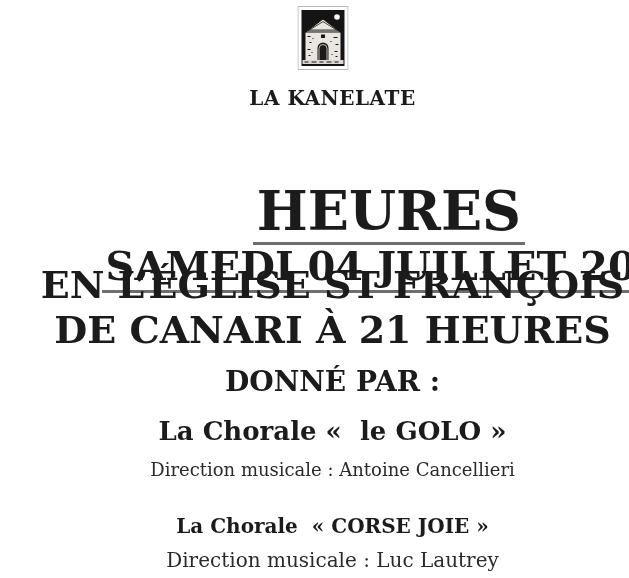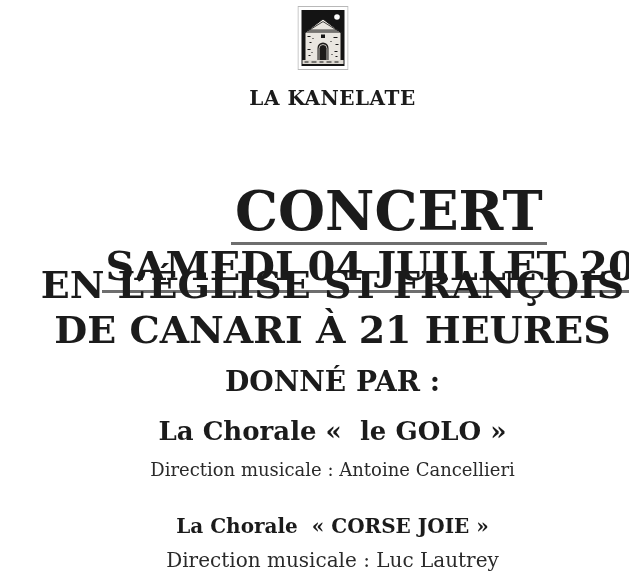--- a/index.html
+++ b/index.html
@@ -148,21 +148,21 @@
           <rect x="22" y="55.5" width="4" height="1"></rect>
           <rect x="29" y="55.5" width="5" height="1"></rect>
           <rect x="37" y="55.5" width="4" height="1"></rect>
         </g>
       </svg>
     </div>
 
     <div class="line org">LA KANELATE</div>
 
     <div class="line title">
-      <span class="underlined">CONCERT</span>
+      <span class="underlined">HEURES</span>
     </div>
 
     <div class="line date">
       <span class="underlined">SAMEDI 04 JUILLET 2015</span>
     </div>
 
     <div class="line venue1">EN L’ÉGLISE ST FRANÇOIS</div>
     <div class="line venue2">DE CANARI À 21 HEURES</div>
 
     <div class="line given-by">DONNÉ PAR :</div>

